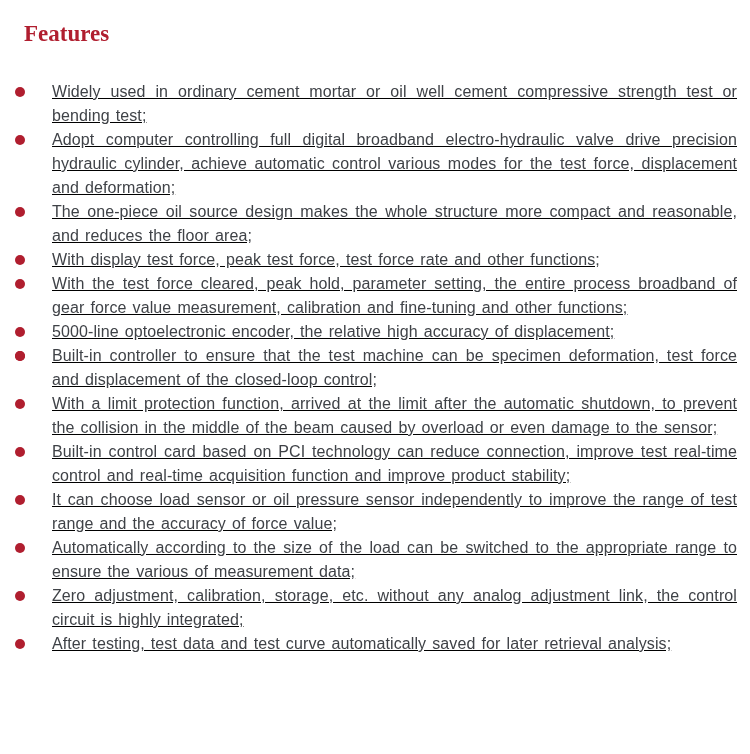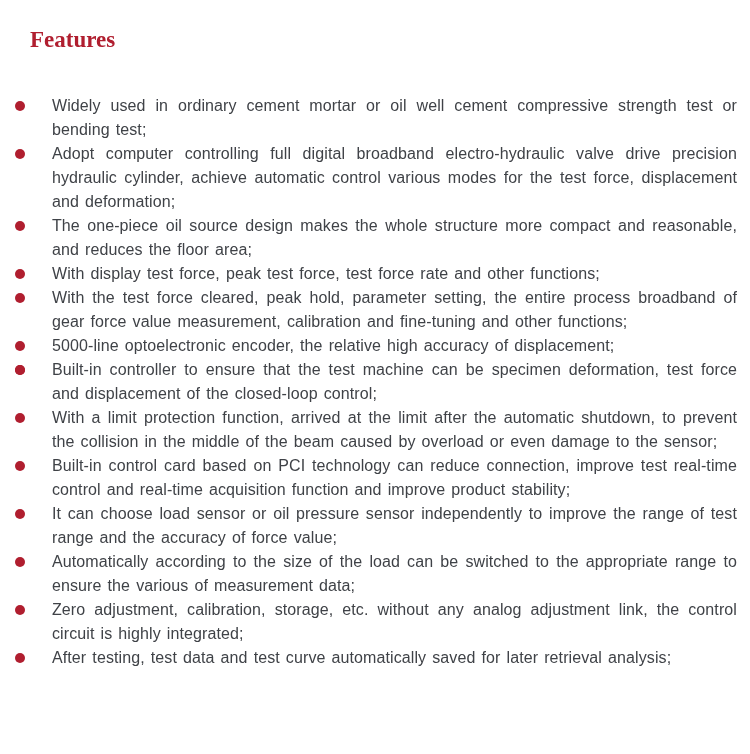--- a/index.html
+++ b/index.html
@@ -15,27 +15,28 @@
     background: var(--bg);
     font-family: "Liberation Sans", "DejaVu Sans", sans-serif;
     padding: 10px 13px 0 14px;
     overflow: hidden;
   }
   .title {
     font-family: "Liberation Serif", "DejaVu Serif", serif;
     font-size: 23px;
     font-weight: 700;
     color: var(--accent);
-    margin: 16px;
+    margin: 10px;
     line-height: 28px;
   }
   .feature-list {
     list-style: none;
-    margin: 40px 0 0 0;
+    margin: 32px 0 0 0;
     padding: 0;
+    text-decoration: underline;
   }
   .feature-item {
     position: relative;
     padding-left: 38px;
     text-align: justify;
     font-size: 16px;
     line-height: 24px;
     color: var(--text);
     letter-spacing: 0.1px;
     word-spacing: 1.5px;

